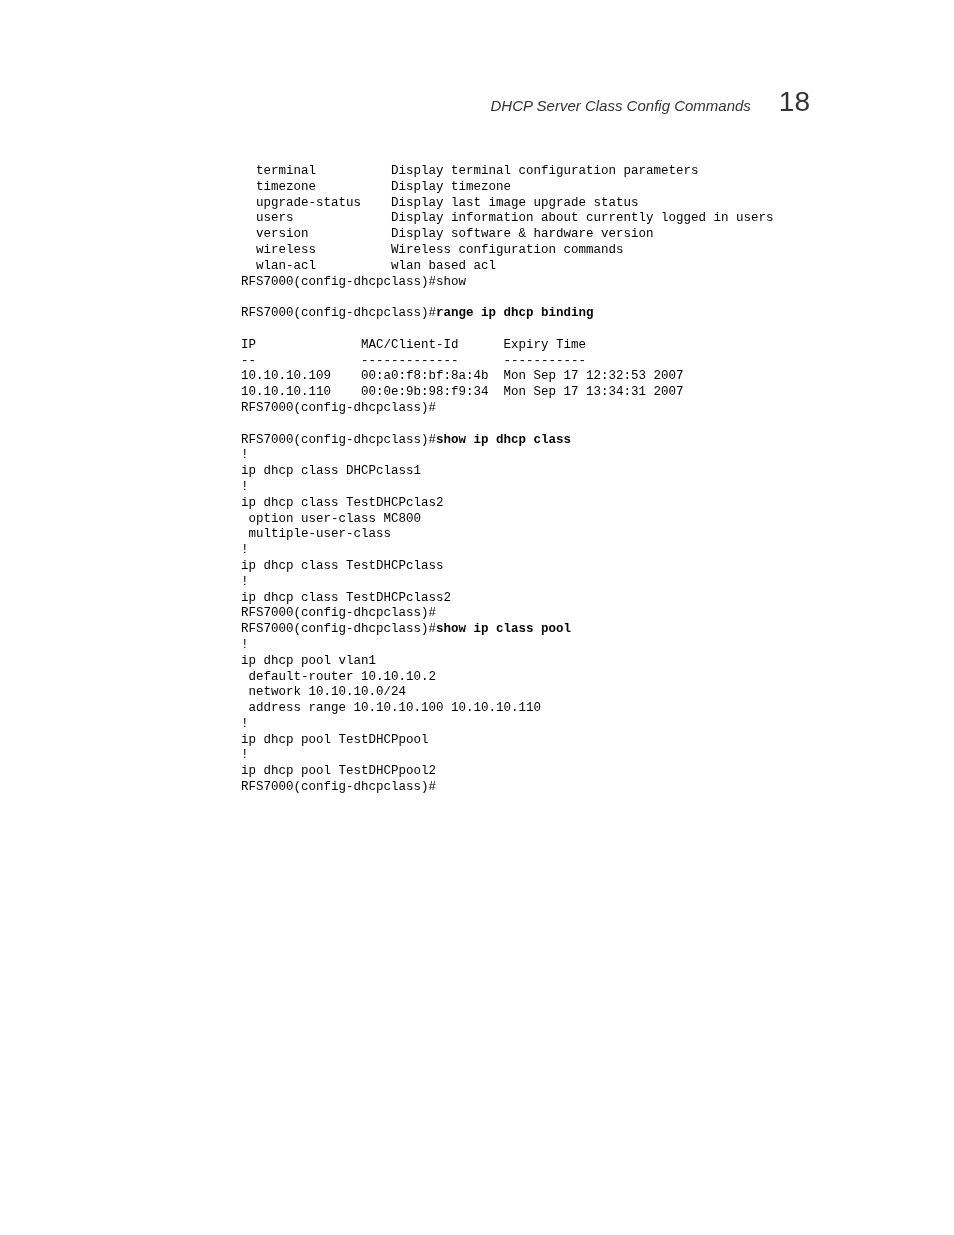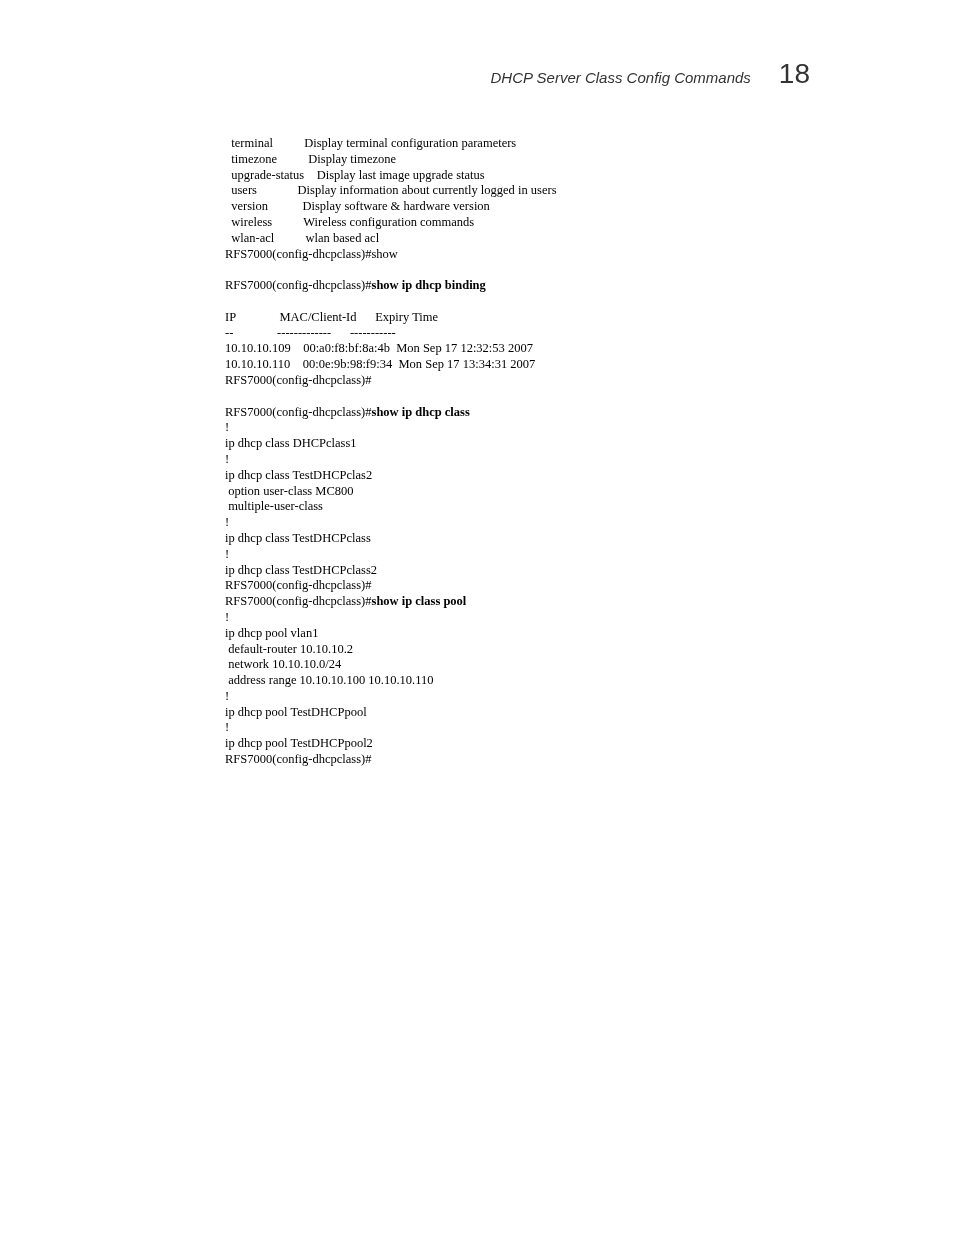--- a/index.html
+++ b/index.html
@@ -26,32 +26,34 @@
   .header-title {
     font-family: Arial, Helvetica, sans-serif;
     font-size: 15px;
     color: #333;
     font-style: italic;
   }
   .header-number {
     font-family: Arial, Helvetica, sans-serif;
     font-size: 28px;
     color: #333;
+    margin-top: 28px;
   }
   .content {
     padding-left: 225px;
     padding-right: 90px;
     padding-top: 46px;
   }
   .mono-block {
-    font-family: Liberation Serif, serif;
+    font-family: Liberation Mono, monospace;
     font-size: 12.5px;
     line-height: 15.8px;
     white-space: pre;
     color: #000;
+    margin-left: 16px;
   }
   .mono-block b, .mono-block .bold {
     font-weight: bold;
   }
 </style>
 </head>
 <body>
 
 <div class="page">
 
@@ -63,21 +65,21 @@
   <div class="content">
     <div class="mono-block" id="cli-output">  terminal          Display terminal configuration parameters
   timezone          Display timezone
   upgrade-status    Display last image upgrade status
   users             Display information about currently logged in users
   version           Display software &amp; hardware version
   wireless          Wireless configuration commands
   wlan-acl          wlan based acl
 RFS7000(config-dhcpclass)#show
 
-RFS7000(config-dhcpclass)#<b>show ip dhcp binding</b>
+RFS7000(config-dhcpclass)#<b>range ip dhcp binding</b>
 
 IP              MAC/Client-Id      Expiry Time
 --              -------------      -----------
 10.10.10.109    00:a0:f8:bf:8a:4b  Mon Sep 17 12:32:53 2007
 10.10.10.110    00:0e:9b:98:f9:34  Mon Sep 17 13:34:31 2007
 RFS7000(config-dhcpclass)#
 
 RFS7000(config-dhcpclass)#<b>show ip dhcp class</b>
 !
 ip dhcp class DHCPclass1

